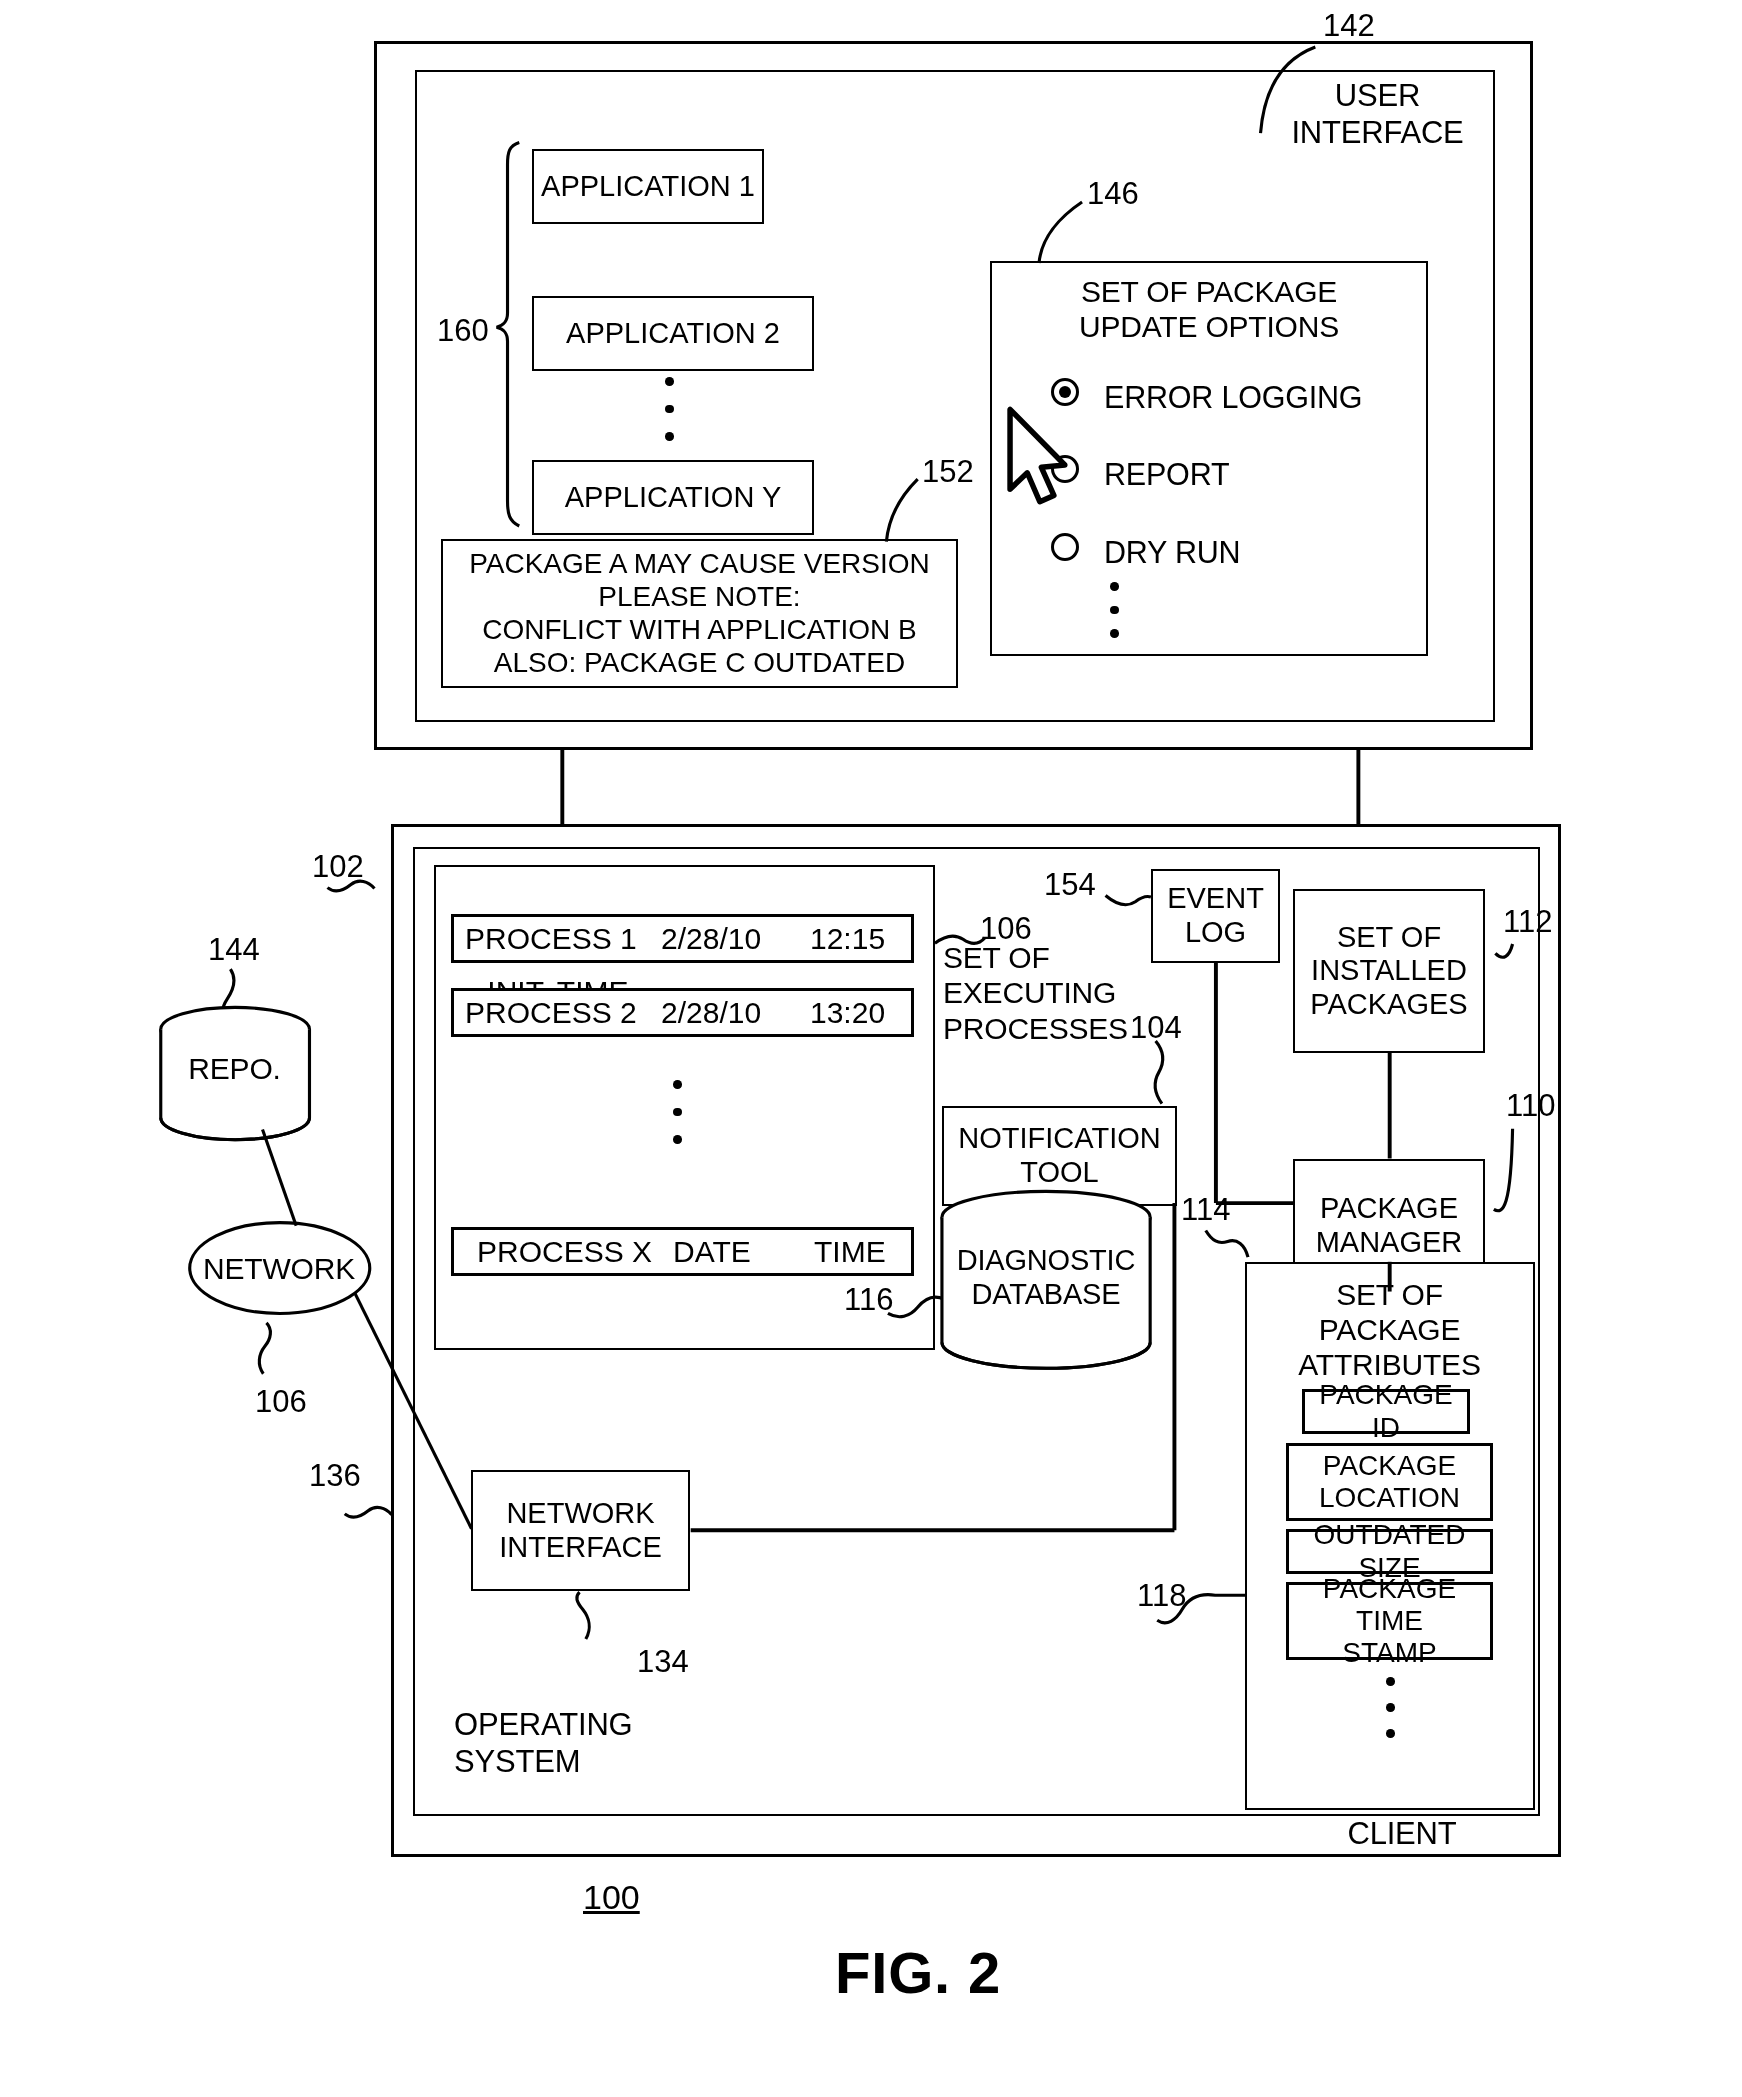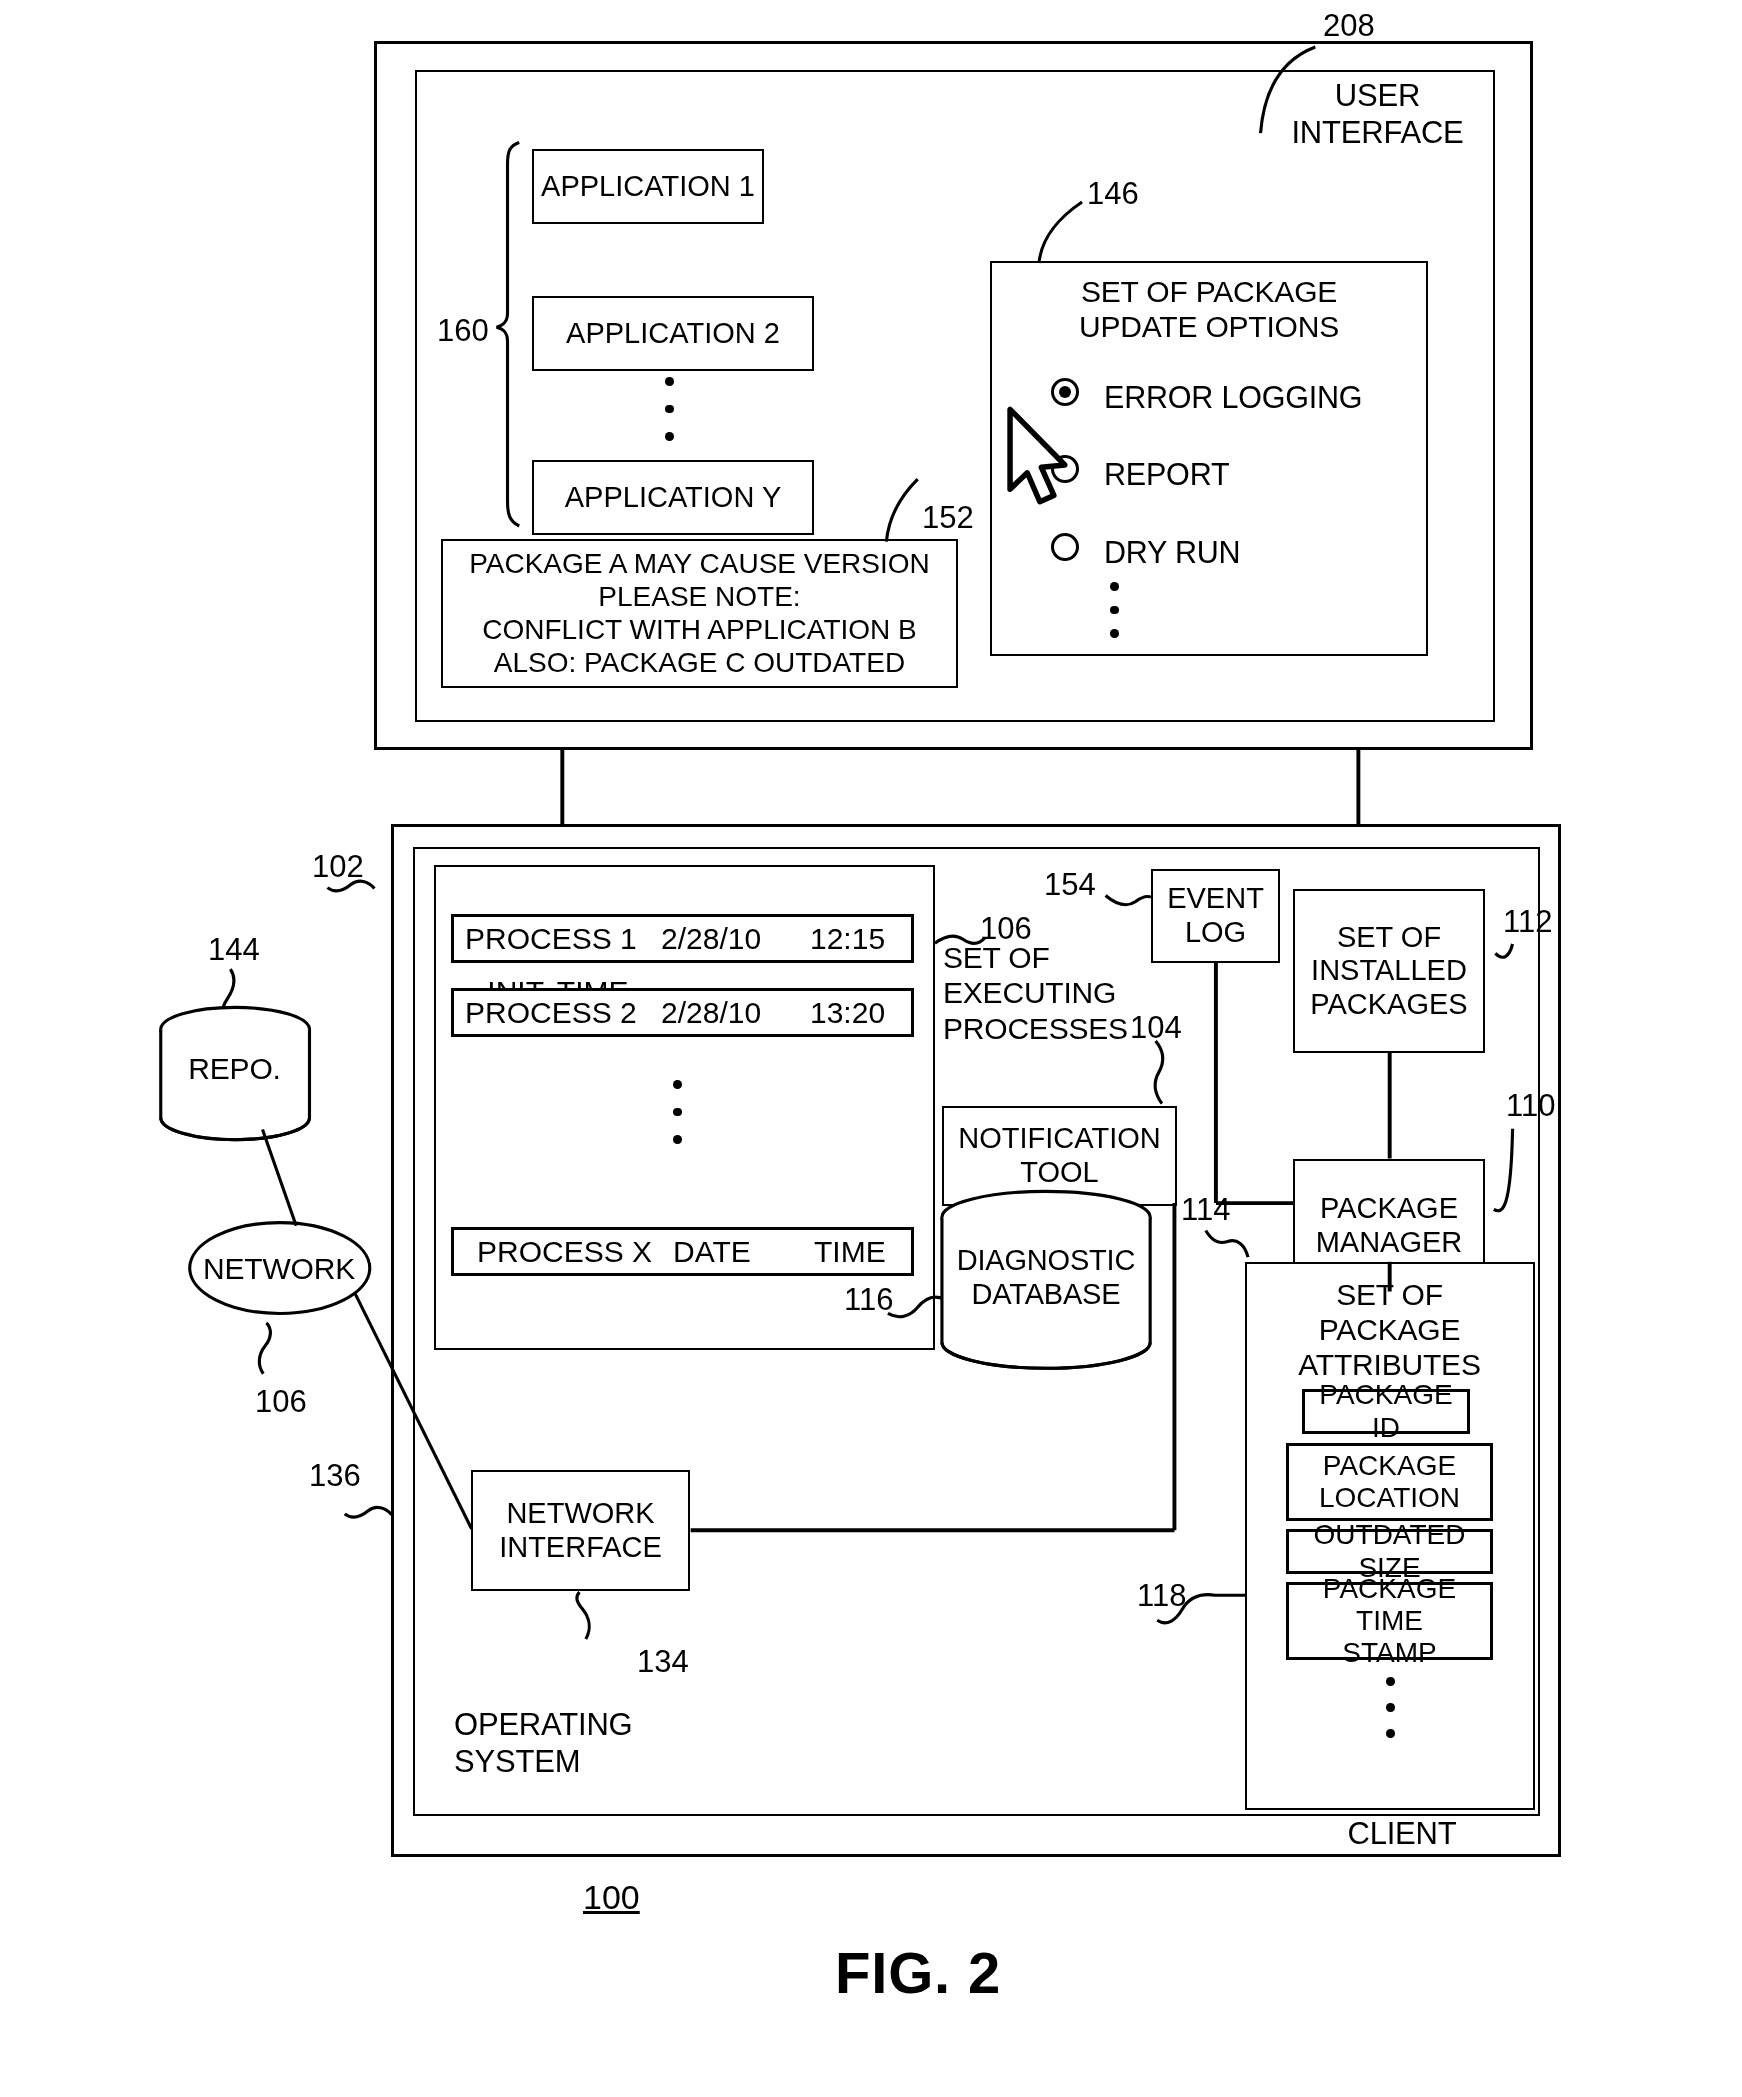--- a/index.html
+++ b/index.html
@@ -135,21 +135,21 @@
 
 <div id="page">
 
   <div class="box" style="left:374px; top:41px; width:1159px; height:709px;"></div>
 
   <div class="box-thin" style="left:415px; top:70px; width:1080px; height:652px;"></div>
 
   <div class="lbl" style="left: 1268px; top: 78px; width: 219px; font-size: 31px; white-space: pre-line;">USER
 INTERFACE</div>
 
-  <div class="ref" style="left:1323px; top:7.8px;">208</div>
+  <div class="ref" style="left:1323px; top:7.8px;">142</div>
 
   <div class="box-thin centerbox" style="left:532px; top:149px; width:232px; height:75px;">APPLICATION 1</div>
 
   <div class="box-thin centerbox" style="left:532px; top:296px; width:282px; height:75px;">APPLICATION 2</div>
 
   <div class="vdots" style="left:664px; top:377px; width:11px; height:64px;">
     <span></span>
       <span></span>
       <span></span>
   </div>
@@ -159,21 +159,21 @@
   <div class="ref" style="left:437px; top:313px;">160</div>
 
   <div class="box-thin" style="left:441px; top:539px; width:517px; height:149px;">
     <div style="padding-top:6.3px; text-align:center; font-size:28px; line-height:1.18;">
       <div>PACKAGE A MAY CAUSE VERSION</div>
       <div>PLEASE NOTE:</div>
       <div>CONFLICT WITH APPLICATION B</div>
       <div>ALSO: PACKAGE C OUTDATED</div>
     </div>
   </div>
-  <div class="ref" style="left:922px; top:454px;margin-top:46px;">152</div>
+  <div class="ref" style="left:922px; top:454px;">152</div>
 
   <div class="box-thin" style="left:990px; top:261px; width:438px; height:395px;">
     <div class="lbl" style="left: 0px; top: 11px; width: 434px; font-size: 30px; white-space: pre-line;">SET OF PACKAGE
 UPDATE OPTIONS</div>
 
     <div class="radio sel" style="left:59px; top:115px;"></div>
     <div class="lbl" style="left:112px; top:117px; text-align:left; font-size:30.5px;">ERROR LOGGING</div>
 
     <div class="radio" style="left:59px; top:192px;"></div>
     <div class="lbl" style="left:112px; top:194px; text-align:left; font-size:30.5px;">REPORT</div>

